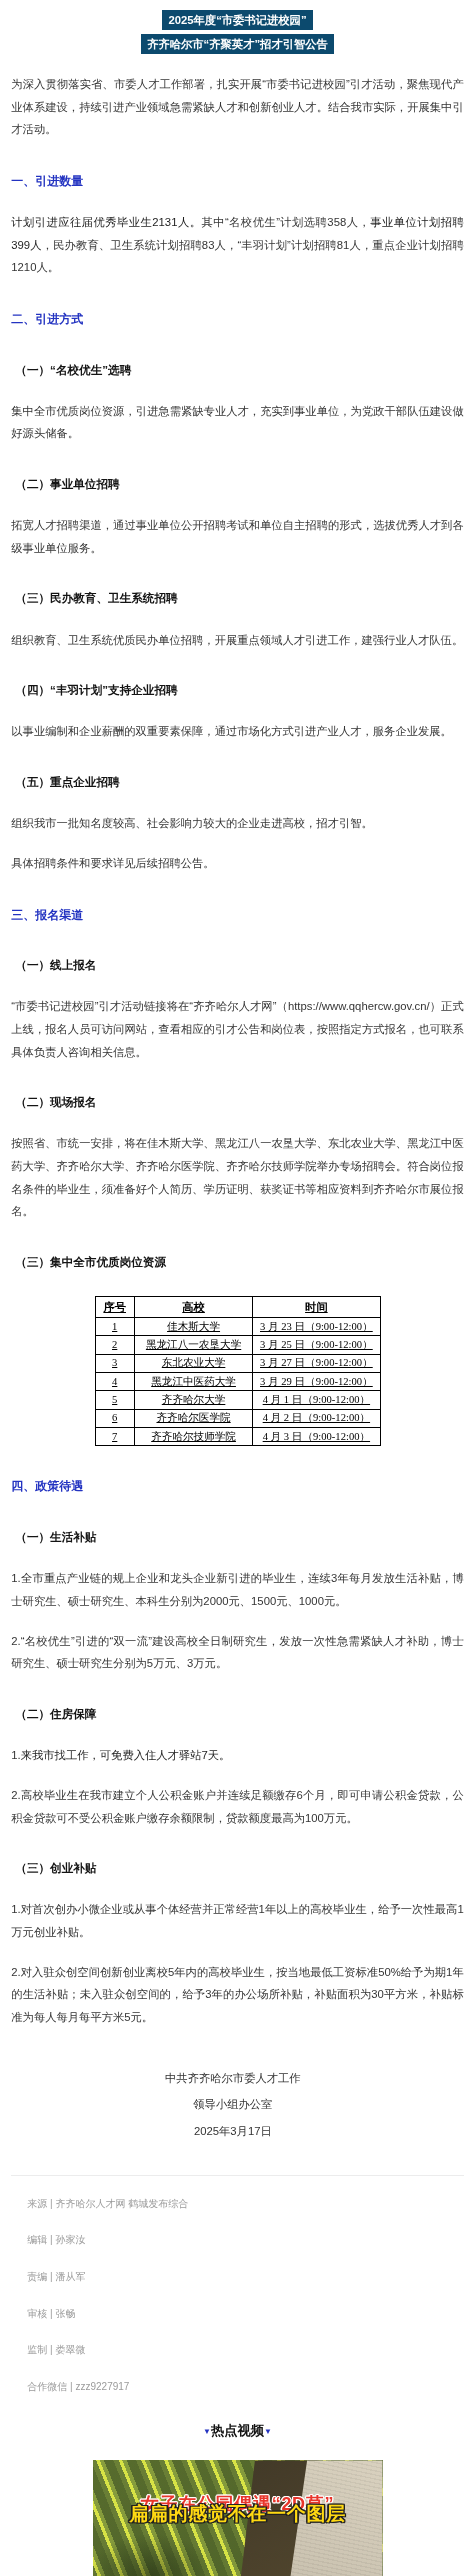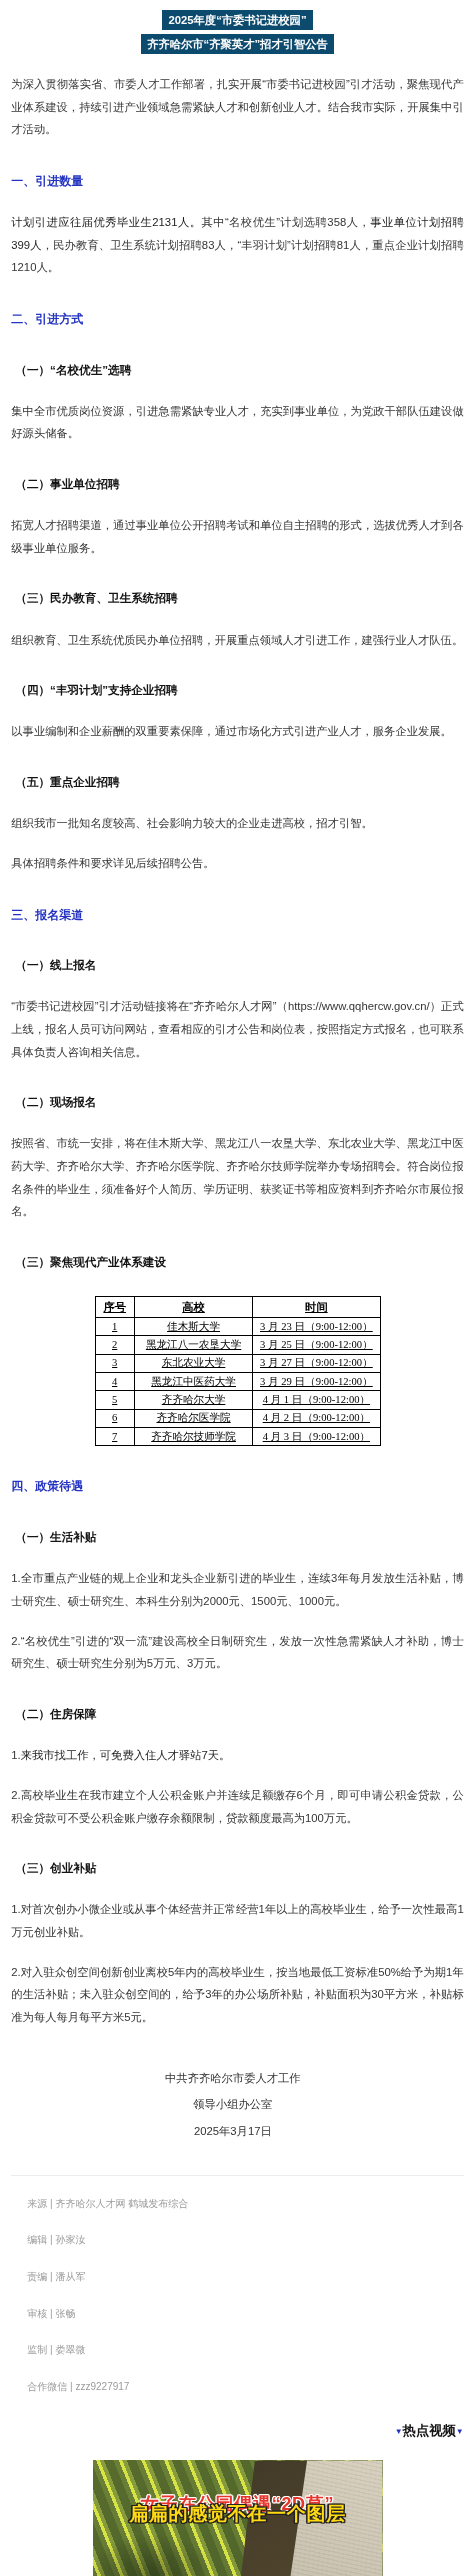--- a/index.html
+++ b/index.html
@@ -19,21 +19,21 @@
   table.schedule th{font-weight:bold;font-size:11.3px;line-height:18.6px;}
   .col-no{width:33px;}
   .col-school{width:112px;margin-left:27px;}
   
   .signature{text-align:center;padding-right:9.3px;margin-top:36px;line-height:26.6px;color:#333;}
   
   .credits-divider{border:none;border-top:0.7px solid #ececec;margin:31px 0 17.3px 0;}
   .credits{color:#9b9b9b;font-size:10px;line-height:20.6px;}
   .credits div{margin:16px;}
   
-  .hot-title{text-align:right;margin:22.6px 0 17.3px;font-size:13.3px;font-weight:bold;color:#141414;}
+  .hot-title{text-align:center;margin:22.6px 0 17.3px;font-size:13.3px;font-weight:bold;color:#141414;}
   .hot-title .tri{color:#2333c1;font-size:8px;vertical-align:1.3px;font-weight:normal;}
   .video-wrap{position:relative;width:475px;height:425px;}
   .video-thumb{position:relative;width:290px;height:385px;margin:0 auto;overflow:hidden;background:#4c5c2e;cursor:pointer;}
   .grass{position:absolute;inset:0;
     background:
       radial-gradient(93px 60px at 20% 30%,rgba(30,40,18,.55),transparent 70%),
       radial-gradient(106px 73px at 45% 70%,rgba(35,45,20,.5),transparent 70%),
       radial-gradient(80px 53px at 30% 90%,rgba(40,50,22,.5),transparent 70%),
       repeating-linear-gradient(68deg,rgba(221,232,70,.95) 0 3.3px,rgba(150,175,60,.55) 3.3px 7.3px,rgba(70,92,36,.65) 7.3px 16px,rgba(96,120,46,.5) 16px 21px),
       linear-gradient(155deg,#77893f,#455626);}
@@ -92,21 +92,21 @@
   <p class="para">具体招聘条件和要求详见后续招聘公告。</p>
 
   <div class="h-blue">三、报名渠道</div>
 
   <div class="h-sub">（一）线上报名</div>
   <p class="para">“市委书记进校园”引才活动链接将在“齐齐哈尔人才网”（https://www.qqhercw.gov.cn/）正式上线，报名人员可访问网站，查看相应的引才公告和岗位表，按照指定方式报名，也可联系具体负责人咨询相关信息。</p>
 
   <div class="h-sub">（二）现场报名</div>
   <p class="para">按照省、市统一安排，将在佳木斯大学、黑龙江八一农垦大学、东北农业大学、黑龙江中医药大学、齐齐哈尔大学、齐齐哈尔医学院、齐齐哈尔技师学院举办专场招聘会。符合岗位报名条件的毕业生，须准备好个人简历、学历证明、获奖证书等相应资料到齐齐哈尔市展位报名。</p>
 
-  <div class="h-sub">（三）聚焦现代产业体系建设</div>
+  <div class="h-sub">（三）集中全市优质岗位资源</div>
 
   <table class="schedule">
     <thead>
       <tr>
         <th class="col-no">序号</th>
         <th class="col-school">高校</th>
         <th>时间</th>
       </tr>
     </thead>
     <tbody>

